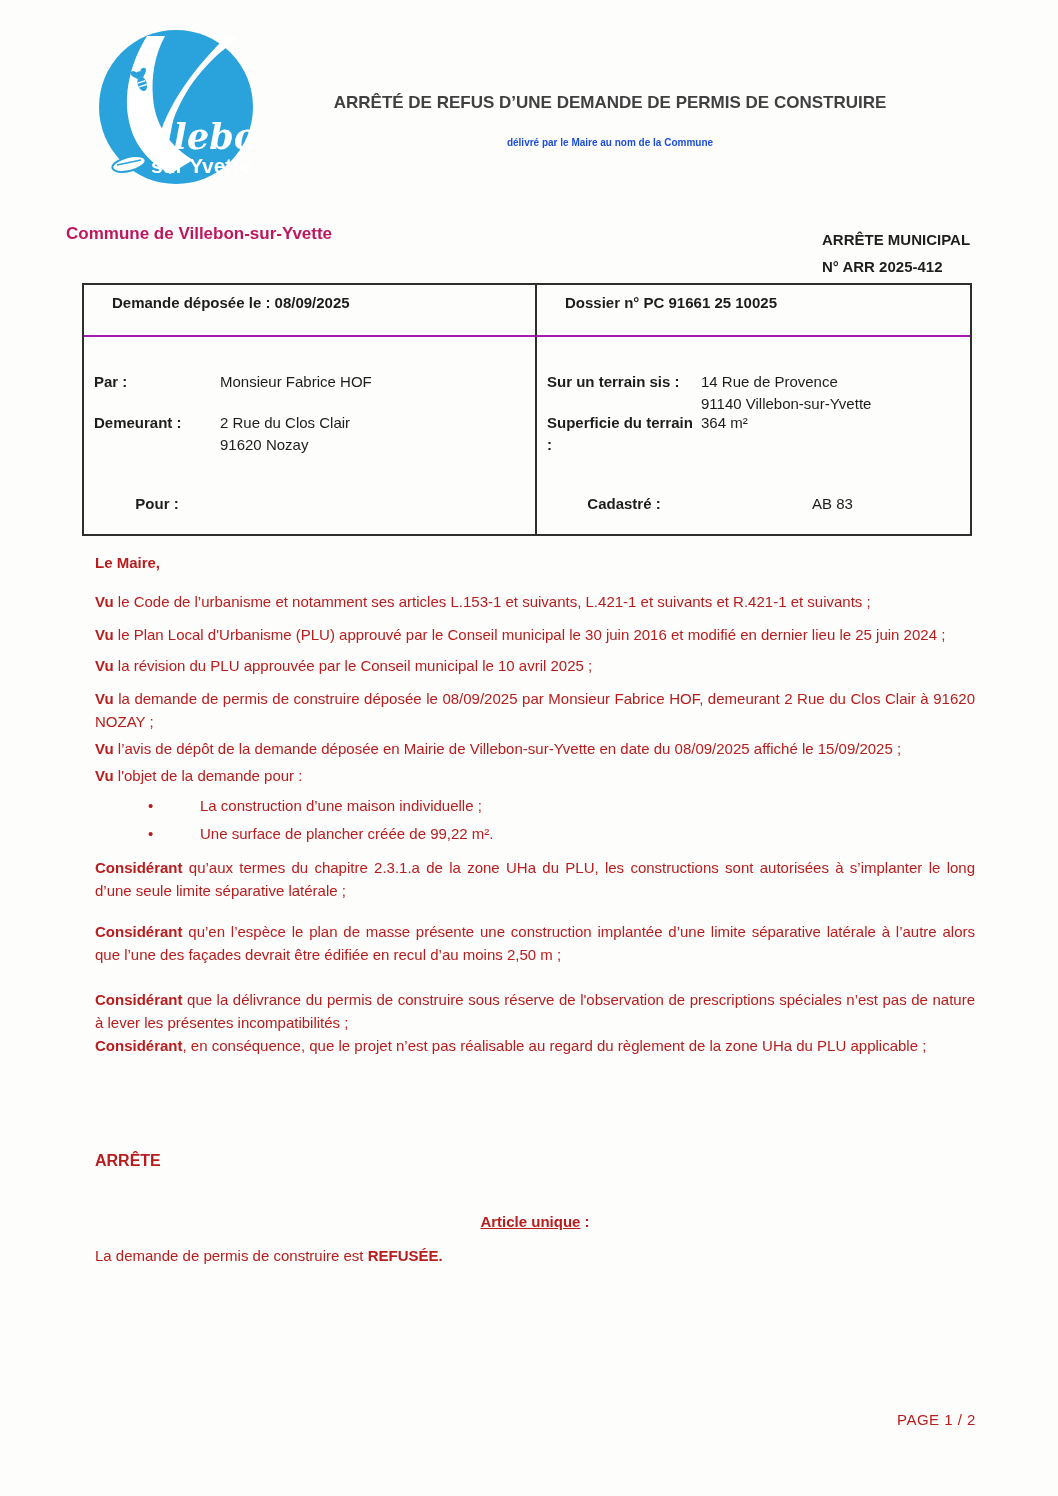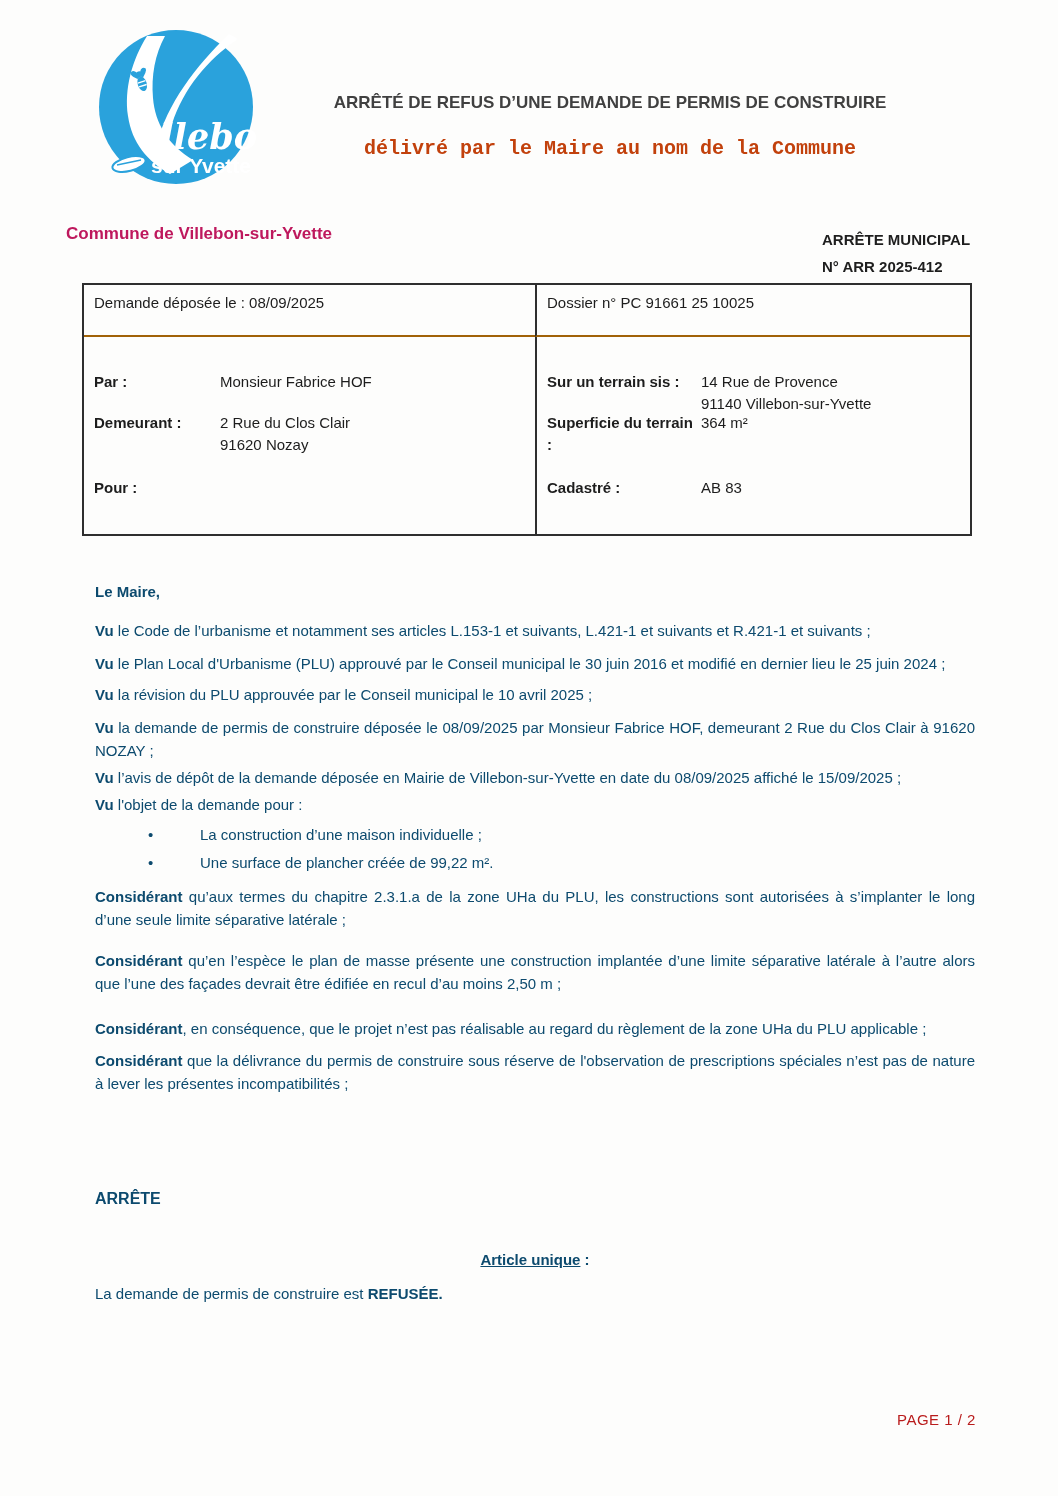--- a/index.html
+++ b/index.html
@@ -16,21 +16,21 @@
   
   .logo { position: absolute; left: 95px; top: 27px; width: 162px; height: 160px; }
 
   
   .doc-title {
     position: absolute; left: 250px; top: 93px; width: 720px;
     text-align: center; font-size: 17px; font-weight: bold; color: #404040;
   }
   .doc-subtitle {
     position: absolute; left: 250px; top: 137px; width: 720px;
-    text-align: center; font-size: 20px; font-weight: bold; color: #c2410c; font-family: Liberation Mono, monospace;
+    text-align: center; font-size: 10px; font-weight: bold; color: #1d4ed8;
   }
 
   
   .commune {
     position: absolute; left: 66px; top: 224px;
     font-size: 17px; font-weight: bold; color: #be185d;
   }
   .arrete-block {
     position: absolute; left: 822px; top: 226px; width: 160px;
     font-size: 15px; font-weight: bold; line-height: 27px; color: #1e1e1e;
@@ -40,34 +40,34 @@
   .info-table {
     position: absolute; left: 82px; top: 283px; width: 886px; height: 249px;
     border: 2px solid #2e2e2e;
     display: grid;
     grid-template-columns: 451px 1fr;
     grid-template-rows: 52px 1fr;
     font-size: 15px;
   }
   .cell { position: relative; box-sizing: border-box; }
   .cell.right-col { border-left: 2px solid #2e2e2e; }
-  .cell.head-row { border-bottom: 2px solid #a16207; font-weight: normal; padding: 9px 10px; }
+  .cell.head-row { border-bottom: 2px solid #a21caf; font-weight: bold; padding: 9px 28px; }
   .trow { position: absolute; left: 10px; right: 6px; display: flex; line-height: 22px; }
   .trow.t1 { top: 10px; margin-top: 24px; }
   .trow.t2 { top: 75px; }
-  .trow.t3 { top: 140px; }
+  .trow.t3 { top: 156px; text-align: center; }
   .tlabel { font-weight: bold; flex: none; }
   .cell.left-col  .tlabel { width: 126px; }
   .cell.right-col .tlabel { width: 154px; }
   .tvalue { flex: 1; }
 
   
   .body-text {
-    position: absolute; left: 95px; top: 580px; width: 880px;
-    font-size: 15px; line-height: 23px; color: #0c4a6e;
+    position: absolute; left: 95px; top: 551px; width: 880px;
+    font-size: 15px; line-height: 23px; color: #b91c1c;
   }
   .body-text p { margin: 0; }
   .salutation { font-weight: bold; margin-bottom: 16px !important; }
   .lead { font-weight: bold; }
   .jus { text-align: justify; }
   .vu-0 { margin-bottom: 10px !important; }
   .vu-1 { margin-bottom: 8px  !important; }
   .vu-2 { margin-bottom: 10px !important; }
   .vu-3 { margin-bottom: 4px  !important; }
   .vu-4 { margin-bottom: 4px  !important; }
@@ -199,22 +199,22 @@
       <span class="bullet-dot">•</span>
       <span>La construction d’une maison individuelle ;</span>
     </div>
     <div class="bullet-item">
       <span class="bullet-dot">•</span>
       <span>Une surface de plancher créée de 99,22 m².</span>
     </div>
 
     <p class="jus cons-0"><span class="lead">Considérant</span><span> qu’aux termes du chapitre 2.3.1.a de la zone UHa du PLU, les constructions sont autorisées à s’implanter le long d’une seule limite séparative latérale ;</span></p>
     <p class="jus cons-1"><span class="lead">Considérant</span><span> qu’en l’espèce le plan de masse présente une construction implantée d’une limite séparative latérale à l’autre alors que l’une des façades devrait être édifiée en recul d’au moins 2,50 m ;</span></p>
+    <p class="jus"><span class="lead">Considérant</span><span> que la délivrance du permis de construire sous réserve de l'observation de prescriptions spéciales n’est pas de nature à lever les présentes incompatibilités ;</span></p>
     <p class="jus cons-2"><span class="lead">Considérant</span><span>, en conséquence, que le projet n’est pas réalisable au regard du règlement de la zone UHa du PLU applicable ;</span></p>
-    <p class="jus"><span class="lead">Considérant</span><span> que la délivrance du permis de construire sous réserve de l'observation de prescriptions spéciales n’est pas de nature à lever les présentes incompatibilités ;</span></p>
 
     <p class="arrete-heading">ARRÊTE</p>
 
     <p class="article-heading"><span class="article-underline">Article unique</span><span> :</span></p>
 
     <p class="decision"><span>La demande de permis de construire est </span><b>REFUSÉE.</b></p>
   </div>
 
   <div class="page-footer">PAGE 1 / 2</div>
 

